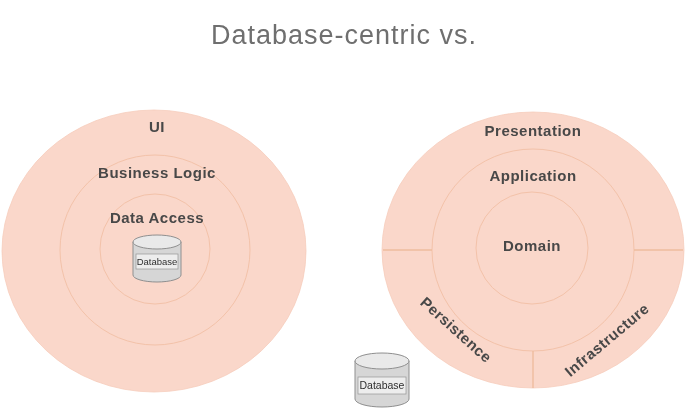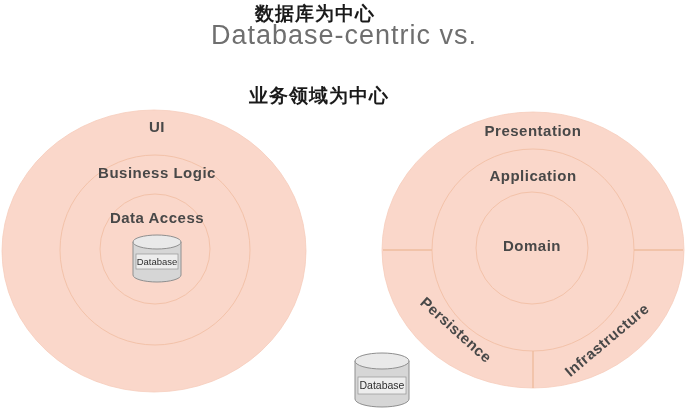--- a/index.html
+++ b/index.html
@@ -46,27 +46,25 @@
   .cyl-label{
     font-family:"Liberation Sans","DejaVu Sans",sans-serif;
     fill:#2e2e2e;text-anchor:middle;font-weight:normal;
   }
 </style>
 </head>
 <body>
 
 <div class="canvas">
 
-  <div class="zh-caption zh-top">数据库为中心</div>
 
   <div class="title">
     <div>Database-centric vs.</div>
   </div>
 
-  <div class="zh-caption zh-bottom">业务领域为中心</div>
 
   <svg width="693" height="410" viewBox="0 0 693 410">
 
     <g>
       <ellipse class="outer-circle" cx="154" cy="251" rx="152" ry="141"></ellipse>
       <circle class="ring" cx="155" cy="250" r="95"></circle>
       <circle class="ring" cx="155" cy="249" r="55"></circle>
 
       <text class="layer-label" x="157" y="132">UI</text>
       <text class="layer-label" x="157" y="178">Business Logic</text>

